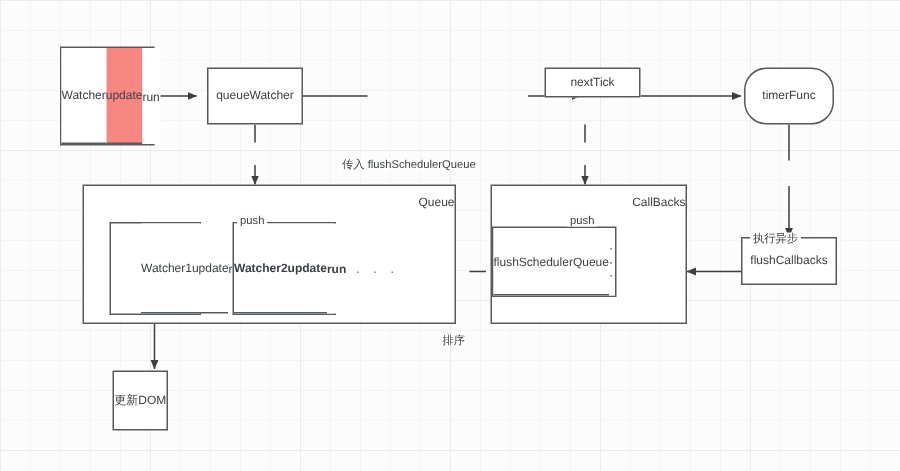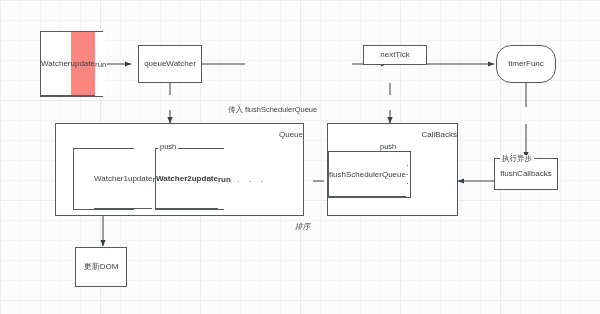--- a/index.html
+++ b/index.html
@@ -160,31 +160,31 @@
 
   <div class="group" style="left:327px;top:123px;width:131px;height:93px;">
     <div class="group-title">CallBacks</div>
   </div>
 
   <div class="stack" style="left:328px;top:151px;width:83px;height:47px;">
     <div class="cell">flushSchedulerQueue</div>
     <div class="cell">· · ·</div>
   </div>
 
-  <div class="box" style="left:75px;top:247px;width:52px;height:40px;">更新DOM</div>
+  <div class="box" style="left:75px;top:247px;width:37px;height:40px;">更新DOM</div>
 
   <div class="wire-label" style="left:158px;top:96px;">push</div>
 
   <div class="wire-label" style="left:226px;top:59px;">传入 flushSchedulerQueue</div>
 
   <div class="wire-label" style="left:378px;top:96px;">push</div>
 
   <div class="wire-label" style="left:500px;top:108px;">执行异步</div>
 
-  <div class="wire-label" style="left:293px;top:176px;font-style:italic;">排序</div>
+  <div class="wire-label" style="left:293px;top:176px;">排序</div>
 
   <div class="watermark" style="left:495px;top:278px;margin-top:44px;">
     <span>
       <svg width="18" height="16" viewBox="0 0 22 19" aria-hidden="true">
         <path d="M8.2,1.2 C4.3,1.2 1.2,3.8 1.2,7 C1.2,8.8 2.2,10.4 3.8,11.5 L3.1,13.6 L5.5,12.4
                  C6.3,12.6 7.2,12.8 8.2,12.8 C8.4,12.8 8.6,12.8 8.8,12.8
                  C8.6,12.3 8.5,11.7 8.5,11.1 C8.5,8 11.5,5.6 15.2,5.6 C15.4,5.6 15.6,5.6 15.8,5.6
                  C15.2,2.9 12,1.2 8.2,1.2 Z" fill="none" stroke="#dcdcdc" stroke-width="1.1"></path>
         <circle cx="6" cy="5.2" r="0.85" fill="#dcdcdc"></circle>
         <circle cx="10.3" cy="5.2" r="0.85" fill="#dcdcdc"></circle>

